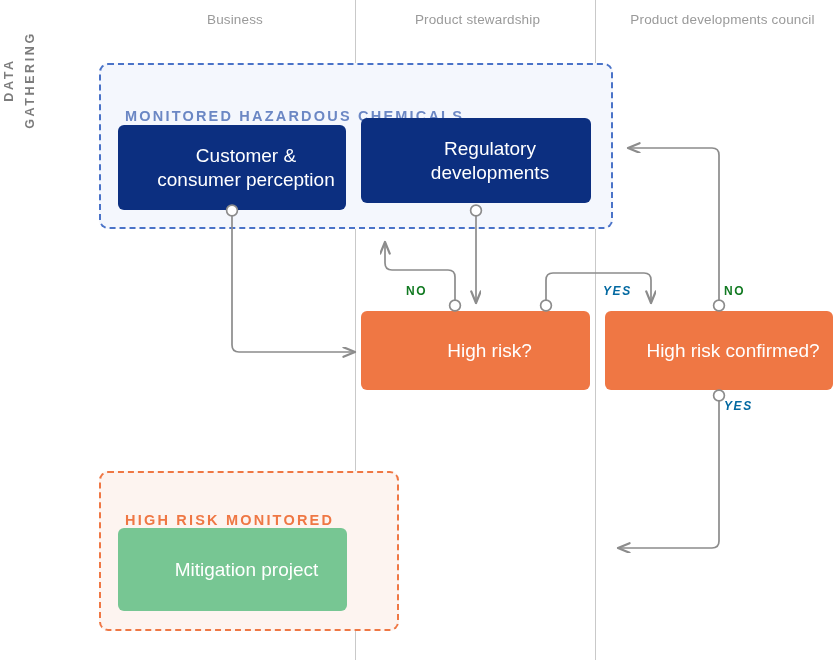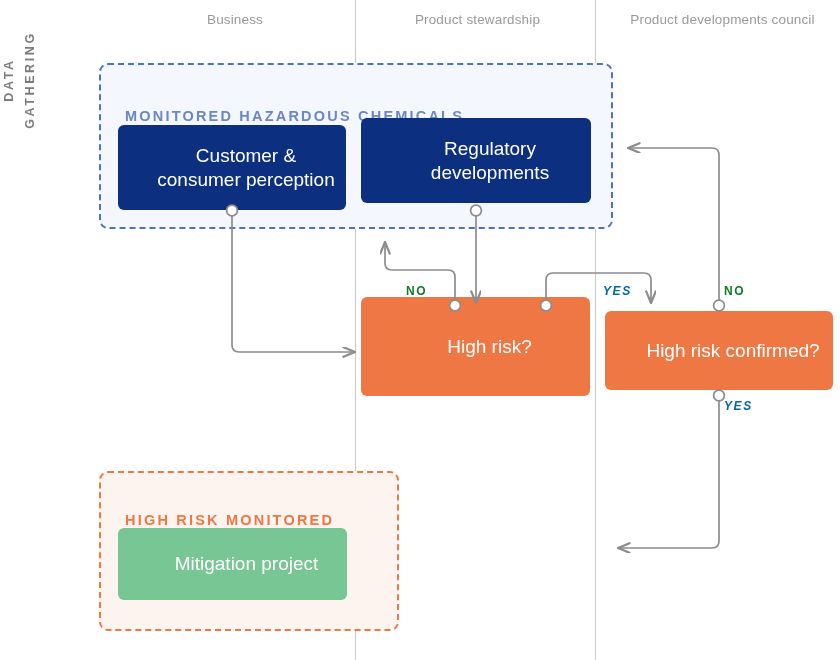--- a/index.html
+++ b/index.html
@@ -91,23 +91,23 @@
     line-height:1.24;
     white-space:pre-line;
     padding-left:28px;
   }
   .node.blue{ background:#0c2f80; font-size:19px; }
   .node.orange{ background:#ef7744; font-size:19px; }
   .node.green{ background:#77c693; font-size:19px; }
 
   #node-customer{ left:118px; top:125px; width:228px; height:85px; }
   #node-regulatory{ left:361px; top:118px; width:230px; height:85px; }
-  #node-highrisk{ left:361px; top:297px; width:229px; height:99px; }
+  #node-highrisk{ left:361px; top:311px; width:229px; height:79px; }
   #node-highriskconf{ left:605px; top:311px; width:228px; height:79px; }
-  #node-mitigation{ left:118px; top:528px; width:229px; height:72px; }
+  #node-mitigation{ left:118px; top:528px; width:229px; height:83px; }
 
   
   #edges{
     position:absolute;
     left:0; top:0;
     width:840px; height:660px;
     pointer-events:none;
   }
   .edge-label{
     position:absolute;

